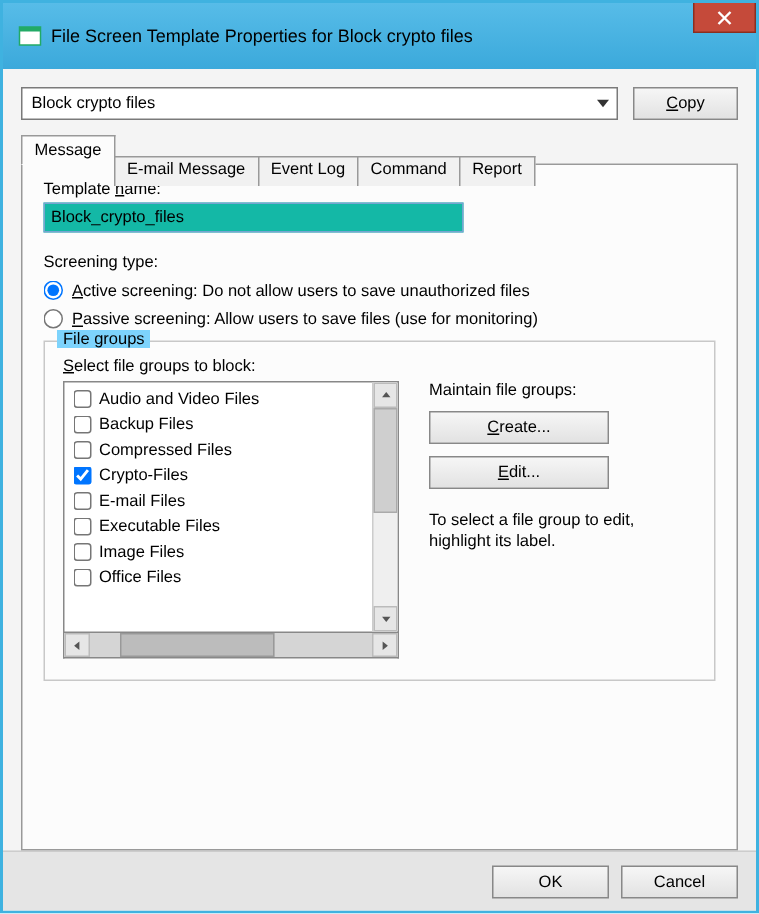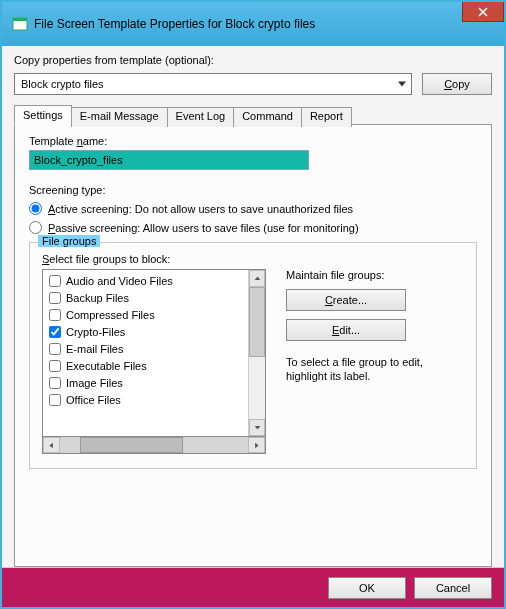--- a/index.html
+++ b/index.html
@@ -102,21 +102,21 @@
     font-size:11px;
     margin-right:-1px;
     cursor:pointer;
     position:relative;
   }
   .tab.active{
     background:#fcfcfc;
     border-bottom:1px solid #fcfcfc;
     top:0;
   }
-  .tab:not(.active){ top:2px; padding-top:2px;}
+  .tab:not(.active){ top:14px; padding-top:2px;}
   .tabpanel {
     border:1px solid #999;
     background:#fcfcfc;
     flex:1;
     padding:10px 14px;
     position:relative;
   }
   .label { font-size:11px; margin-bottom:3px; display:block;}
   .input-text {
     width:280px;height:20px;border:1px solid #76a5d1;font-size:11px;padding:0 4px;background:#14b8a6;
@@ -147,21 +147,21 @@
   .vthumb{flex:0 0 70px;background:#cfcfcf;border:1px solid #aaa;margin:0;align-self:stretch;}
   .vtrack{flex:1;}
   .hscroll{height:17px;border:1px solid #888;border-top:none;display:flex;}
   .hscroll .sbtn{width:17px;height:100%;}
   .hscroll .htrack{flex:1;background:#d5d5d5;display:flex;}
   .hscroll .hthumb{width:55%;background:#bcbcbc;border:1px solid #999;margin-left:20px;}
   .right-col{flex:1;display:flex;flex-direction:column;gap:8px;font-size:11px;}
   .right-col .btn{width:120px;}
   .hint{margin-top:6px;line-height:1.3;}
   .button-bar{
-    height:40px;border-top:1px solid #ccc;background:#be185d;
+    height:40px;border-top:1px solid #ccc;background:#e5e5e5;
     display:flex;align-items:center;justify-content:flex-end;gap:8px;padding:0 12px;
   }
   .button-bar .btn{min-width:78px;}
   u{text-decoration:underline;}
 </style>
 </head>
 <body>
 
 <div class="window">
   <div class="titlebar">
@@ -173,32 +173,31 @@
     </span>
     <span>File Screen Template Properties for Block crypto files</span>
     <div class="close-btn">
       <svg viewBox="0 0 10 10">
           <path d="M1 1 L9 9 M9 1 L1 9" stroke="#fff" stroke-width="1.6"></path>
         </svg>
     </div>
   </div>
 
   <div class="content">
-    <div class="label">Copy properties from template (optional):</div>
     <div class="copy-row">
       <div class="combo">
         <span>Block crypto files</span>
       </div>
       <button class="btn">
           <span><u>C</u>opy</span>
         </button>
     </div>
 
     <div class="tabstrip">
-      <div class="tab active"><span>Settings</span></div>
+      <div class="tab active"><span>Message</span></div>
       <div class="tab"><span>E-mail Message</span></div>
       <div class="tab"><span>Event Log</span></div>
       <div class="tab"><span>Command</span></div>
       <div class="tab"><span>Report</span></div>
     </div>
 
     <div class="tabpanel">
       <div class="label"><span>Template <u>n</u>ame:</span></div>
       <input class="input-text" value="Block_crypto_files" style="">
 

